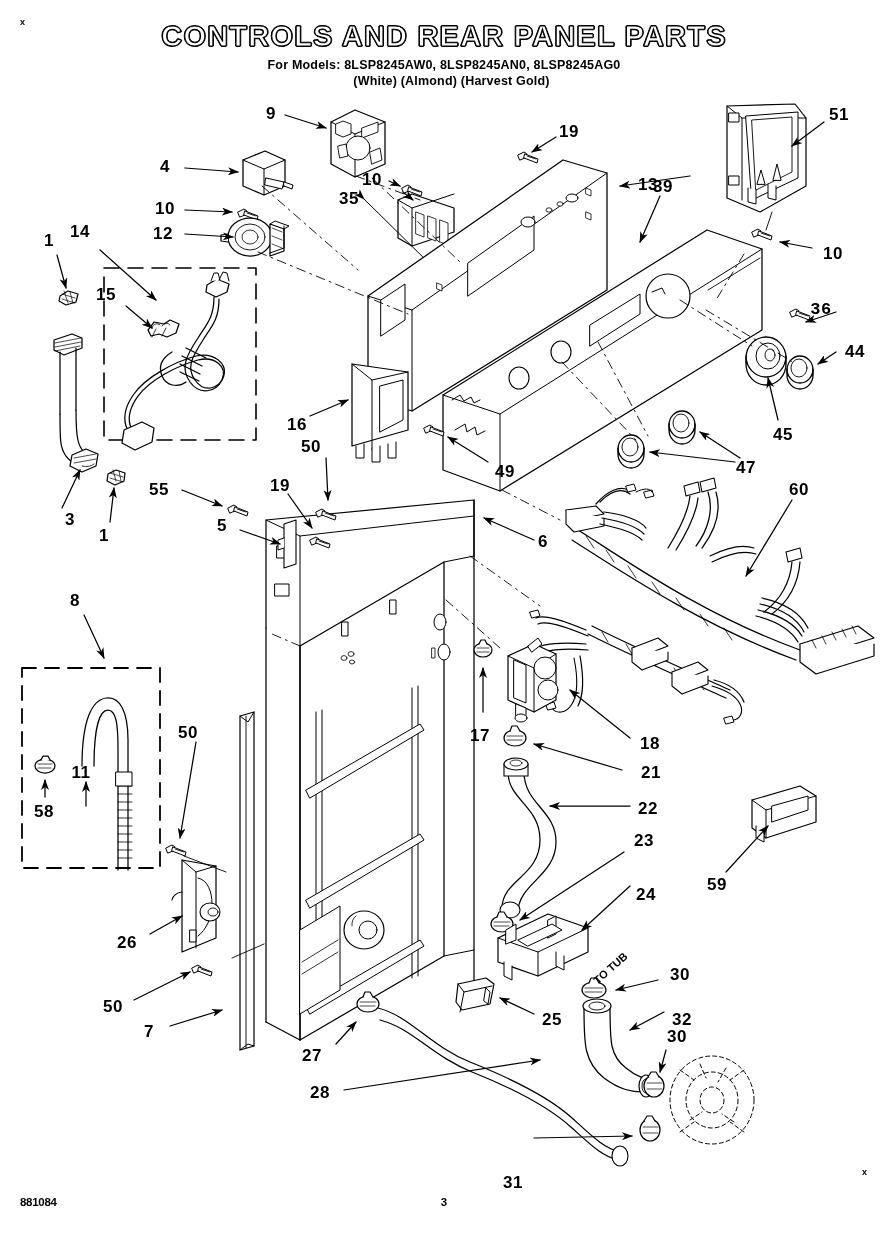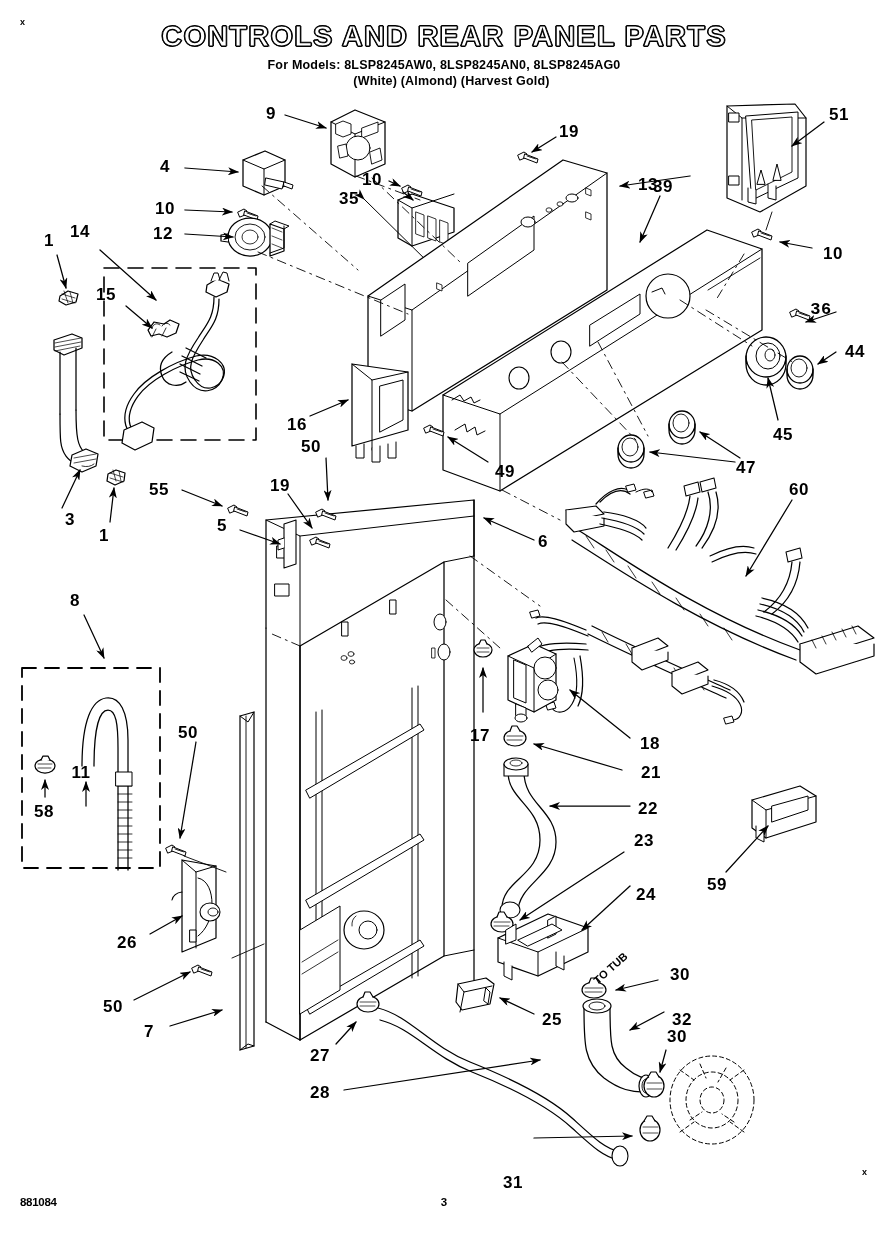--- a/index.html
+++ b/index.html
@@ -663,21 +663,21 @@
       <div class="callout" style="left: 644px; top: 840px;">23</div>
       <div class="callout" style="left: 646px; top: 878px; margin-top: 16px;">24</div>
       <div class="callout" style="left: 717px; top: 884px;">59</div>
       <div class="callout" style="left: 127px; top: 942px;">26</div>
       <div class="callout" style="left: 113px; top: 1006px;">50</div>
       <div class="callout" style="left: 149px; top: 1031px;">7</div>
       <div class="callout" style="left: 552px; top: 1019px;">25</div>
       <div class="callout" style="left: 680px; top: 974px;">30</div>
       <div class="callout" style="left: 682px; top: 1007px; margin-top: 12px;">32</div>
       <div class="callout" style="left: 677px; top: 1036px;">30</div>
-      <div class="callout" style="left: 320px; top: 1055px;">27</div>
+      <div class="callout" style="left: 312px; top: 1055px;">27</div>
       <div class="callout" style="left: 320px; top: 1092px;">28</div>
       <div class="callout" style="left: 513px; top: 1138px; margin-top: 44px;">31</div>
     </div>
 
   <div class="note-label" style="left:592px; top:978px; transform:rotate(-42deg); transform-origin:left top;">TO TUB</div>
 
   <div id="footer-left">881084</div>
   <div id="footer-center">3</div>
 
 </div>

